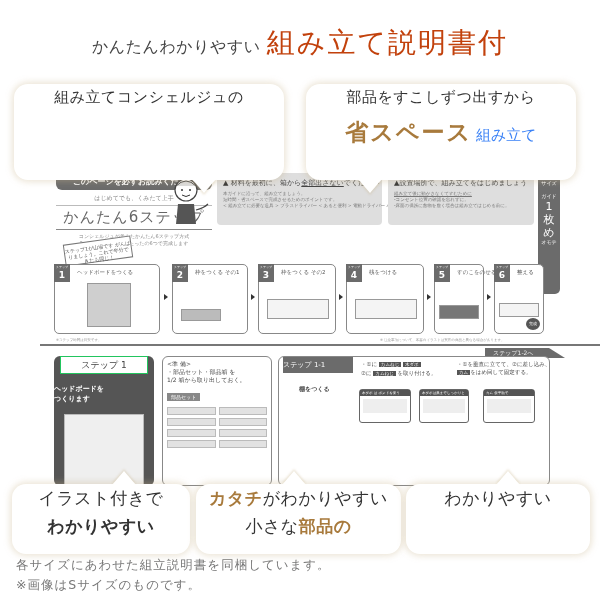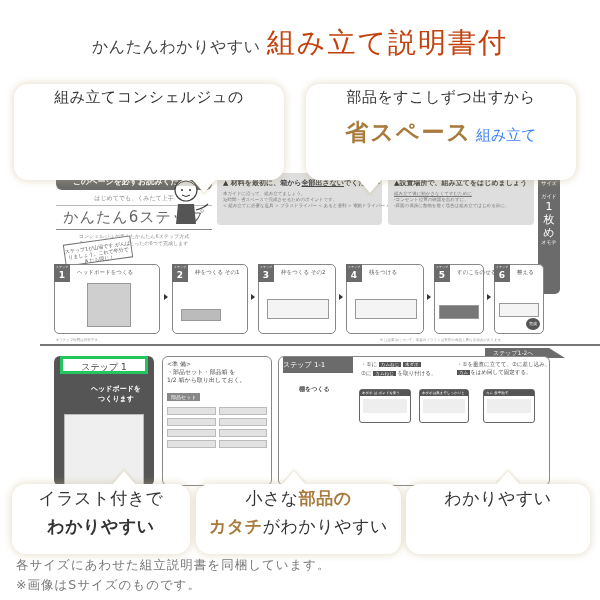--- a/index.html
+++ b/index.html
@@ -36,21 +36,21 @@
   .intro .pill { background: #6b6b6b; color: #fff; border-radius: 6px; font-size: 8px; font-weight: bold; text-align: center; padding: 3px 2px; line-height: 11px; }
   .intro .small { font-size: 6px; color: #888; text-align: center; margin-top: 4px; }
   .intro .big { font-size: 15px; color: #666; text-align: center; border-bottom: 1px solid #888; border-top: 1px solid #bbb; padding: 2px 0; margin-top: 2px; letter-spacing: 1px; }
   .intro .desc { font-size: 5px; color: #888; text-align: center; margin-top: 3px; line-height: 7px; }
   .mascot { position: absolute; left: 128px; top: 14px; width: 42px; height: 52px; }
   .note-card { position: absolute; left: 24px; top: 80px; width: 68px; height: 22px; border: 1px solid #777; background: #fff; transform: rotate(-8deg); font-size: 5px; color: #555; text-align: center; padding-top: 3px; line-height: 6px; }
 
   .warn { position: absolute; background: #dedede; border-radius: 4px; padding: 5px 6px; }
   .warn1 { left: 177px; top: 13px; width: 165px; height: 52px; }
   .warn2 { left: 348px; top: 13px; width: 146px; height: 52px; }
-  .warn .t { font-size: 7px; font-weight: bold; color: #444; white-space: nowrap; }
+  .warn .t { font-size: 7px; font-weight: normal; color: #444; white-space: nowrap; }
   .warn .t .tri { color: #333; }
   .warn .d { font-size: 4.5px; color: #777; margin-top: 3px; line-height: 6px; white-space: nowrap; }
   .warn .u { text-decoration: underline; }
 
   .sizebar { position: absolute; left: 498px; top: 4px; width: 22px; height: 130px; background: #6b6b6b; border-radius: 5px; color: #fff; text-align: center; font-size: 11px; line-height: 13px; padding-top: 3px; }
   .sizebar .sm { font-size: 5px; display: block; line-height: 7px; }
 
   .steps { position: absolute; left: 14px; top: 104px; width: 484px; height: 72px; }
   .step { position: absolute; top: 0; height: 70px; border: 1px solid #888; border-radius: 5px; background: #fff; }
   .step .num { position: absolute; left: -1px; top: -1px; width: 16px; height: 18px; background: #6b6b6b; color: #fff; font-size: 9px; font-weight: bold; text-align: center; line-height: 10px; padding-top: 6px; }
@@ -58,22 +58,22 @@
   .step .title { position: absolute; left: 22px; top: 4px; font-size: 5.5px; color: #555; white-space: nowrap; }
   .step .shape { position: absolute; background: #cfcfcf; border: 1px solid #999; }
   .arrow { position: absolute; top: 30px; width: 0; height: 0; border-top: 3px solid transparent; border-bottom: 3px solid transparent; border-left: 4px solid #333; }
   .done { position: absolute; right: 3px; bottom: 3px; width: 14px; height: 12px; background: #555; border-radius: 50%; color: #fff; font-size: 4px; text-align: center; line-height: 12px; }
   .fineprint { position: absolute; top: 178px; font-size: 3.5px; color: #999; white-space: nowrap; }
   .hr { position: absolute; left: 0; top: 184px; width: 560px; height: 2px; background: #777; }
   .nextlabel { position: absolute; left: 445px; top: 188px; width: 80px; height: 10px; background: #6b6b6b; clip-path: polygon(0 0, 80% 0, 100% 100%, 0 100%); color: #eee; font-size: 6px; padding-left: 8px; line-height: 10px; }
 
   .detail { position: absolute; top: 196px; height: 130px; }
   .s1 { left: 14px; width: 100px; background: #555; border-radius: 6px; }
-  .s1 .hdr { position: absolute; left: 6px; top: 0; width: 88px; height: 18px; background: #fff; border: 3px solid #22c55e; font-size: 9px; color: #444; text-align: center; line-height: 16px; }
-  .s1 .txt { position: absolute; top: 28px; width: 124px; color: #fff; font-size: 7px; font-weight: bold; text-align: center; line-height: 10px; }
+  .s1 .hdr { position: absolute; left: 6px; top: 0; width: 88px; height: 18px; background: #fff; border: 1px solid #22c55e; font-size: 9px; color: #444; text-align: center; line-height: 16px; }
+  .s1 .txt { position: absolute; top: 28px; width: 124px; color: #fff; font-size: 7px; font-weight: bold; line-height: 10px; }
   .s1 .board { position: absolute; left: 10px; top: 58px; width: 80px; height: 80px; background: #efefef; border: 1px solid #bbb; }
   .prep { left: 122px; width: 110px; border: 1px solid #888; border-radius: 6px; background: #fff; padding: 3px 4px; }
   .prep .t { font-size: 6px; color: #444; line-height: 8px; }
   .prep .lbl { display: inline-block; background: #888; color: #fff; font-size: 5px; padding: 1px 4px; margin-top: 3px; }
   .prep .grid { display: grid; grid-template-columns: 1fr 1fr; gap: 3px; margin-top: 4px; }
   .prep .grid div { height: 8px; background: #e2e2e2; border: 1px solid #bbb; }
   .s11 { left: 238px; width: 272px; border: 1px solid #888; border-radius: 6px; background: #fff; }
   .s11 .hdr { position: absolute; left: 4px; top: 0; width: 70px; height: 16px; background: #6b6b6b; color: #fff; font-size: 7px; line-height: 16px; }
   .s11 .title { position: absolute; left: 20px; top: 28px; font-size: 6px; font-weight: bold; color: #444; }
   .s11 .inst { position: absolute; left: 82px; top: 3px; font-size: 5.5px; color: #444; line-height: 8px; white-space: nowrap; }
@@ -253,22 +253,22 @@
   </div>
 </div>
 
 <div class="bubble b3">
   <div class="tail up" style="left:100px;"></div>
   <div class="l">イラスト付きで</div>
   <div class="l acc">わかりやすい</div>
 </div>
 <div class="bubble b4">
   <div class="tail up" style="left:86px;"></div>
+  <div class="l"><span class="acc">カタチ</span><span>がわかりやすい</span></div>
   <div class="l"><span>小さな</span><span class="acc">部品の</span></div>
-  <div class="l"><span class="acc">カタチ</span><span>がわかりやすい</span></div>
 </div>
 <div class="bubble b5">
   <div class="tail up" style="left:90px;"></div>
   <div class="l">わかりやすい</div>
 </div>
 
 <div class="footnote">
   <div>各サイズにあわせた組立説明書を同梱しています。</div>
   <div>※画像はSサイズのものです。</div>
 </div>

